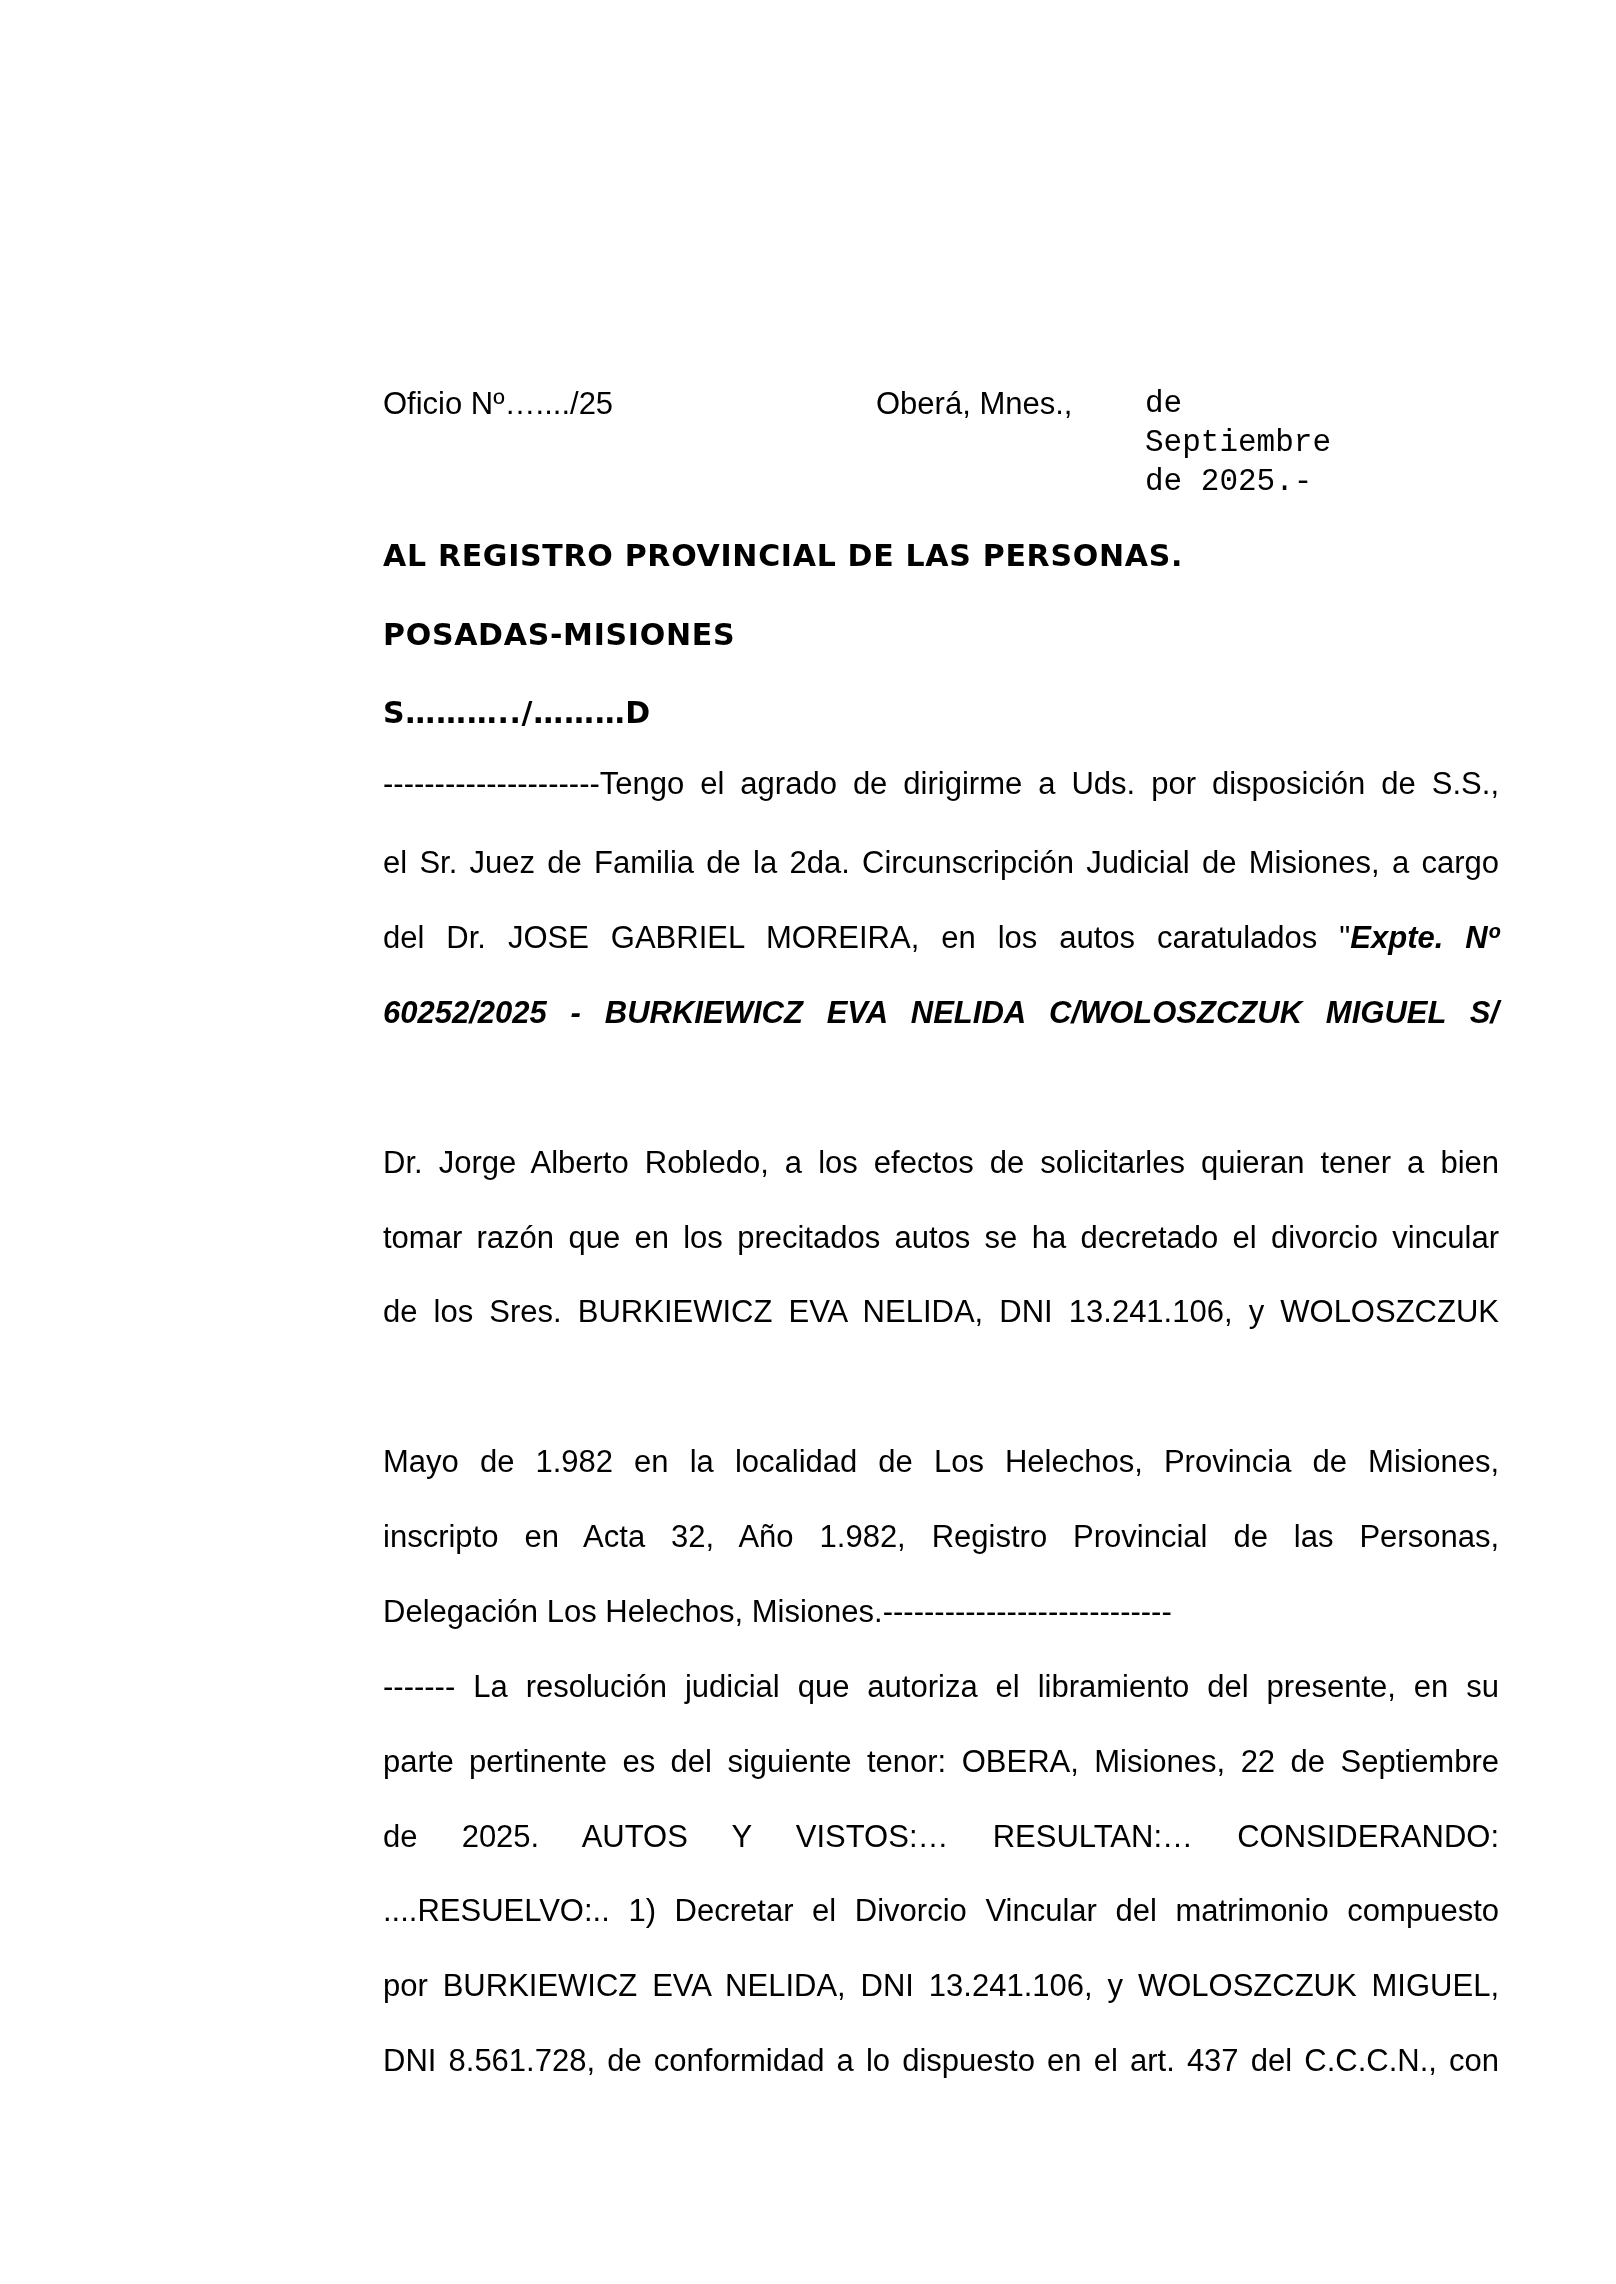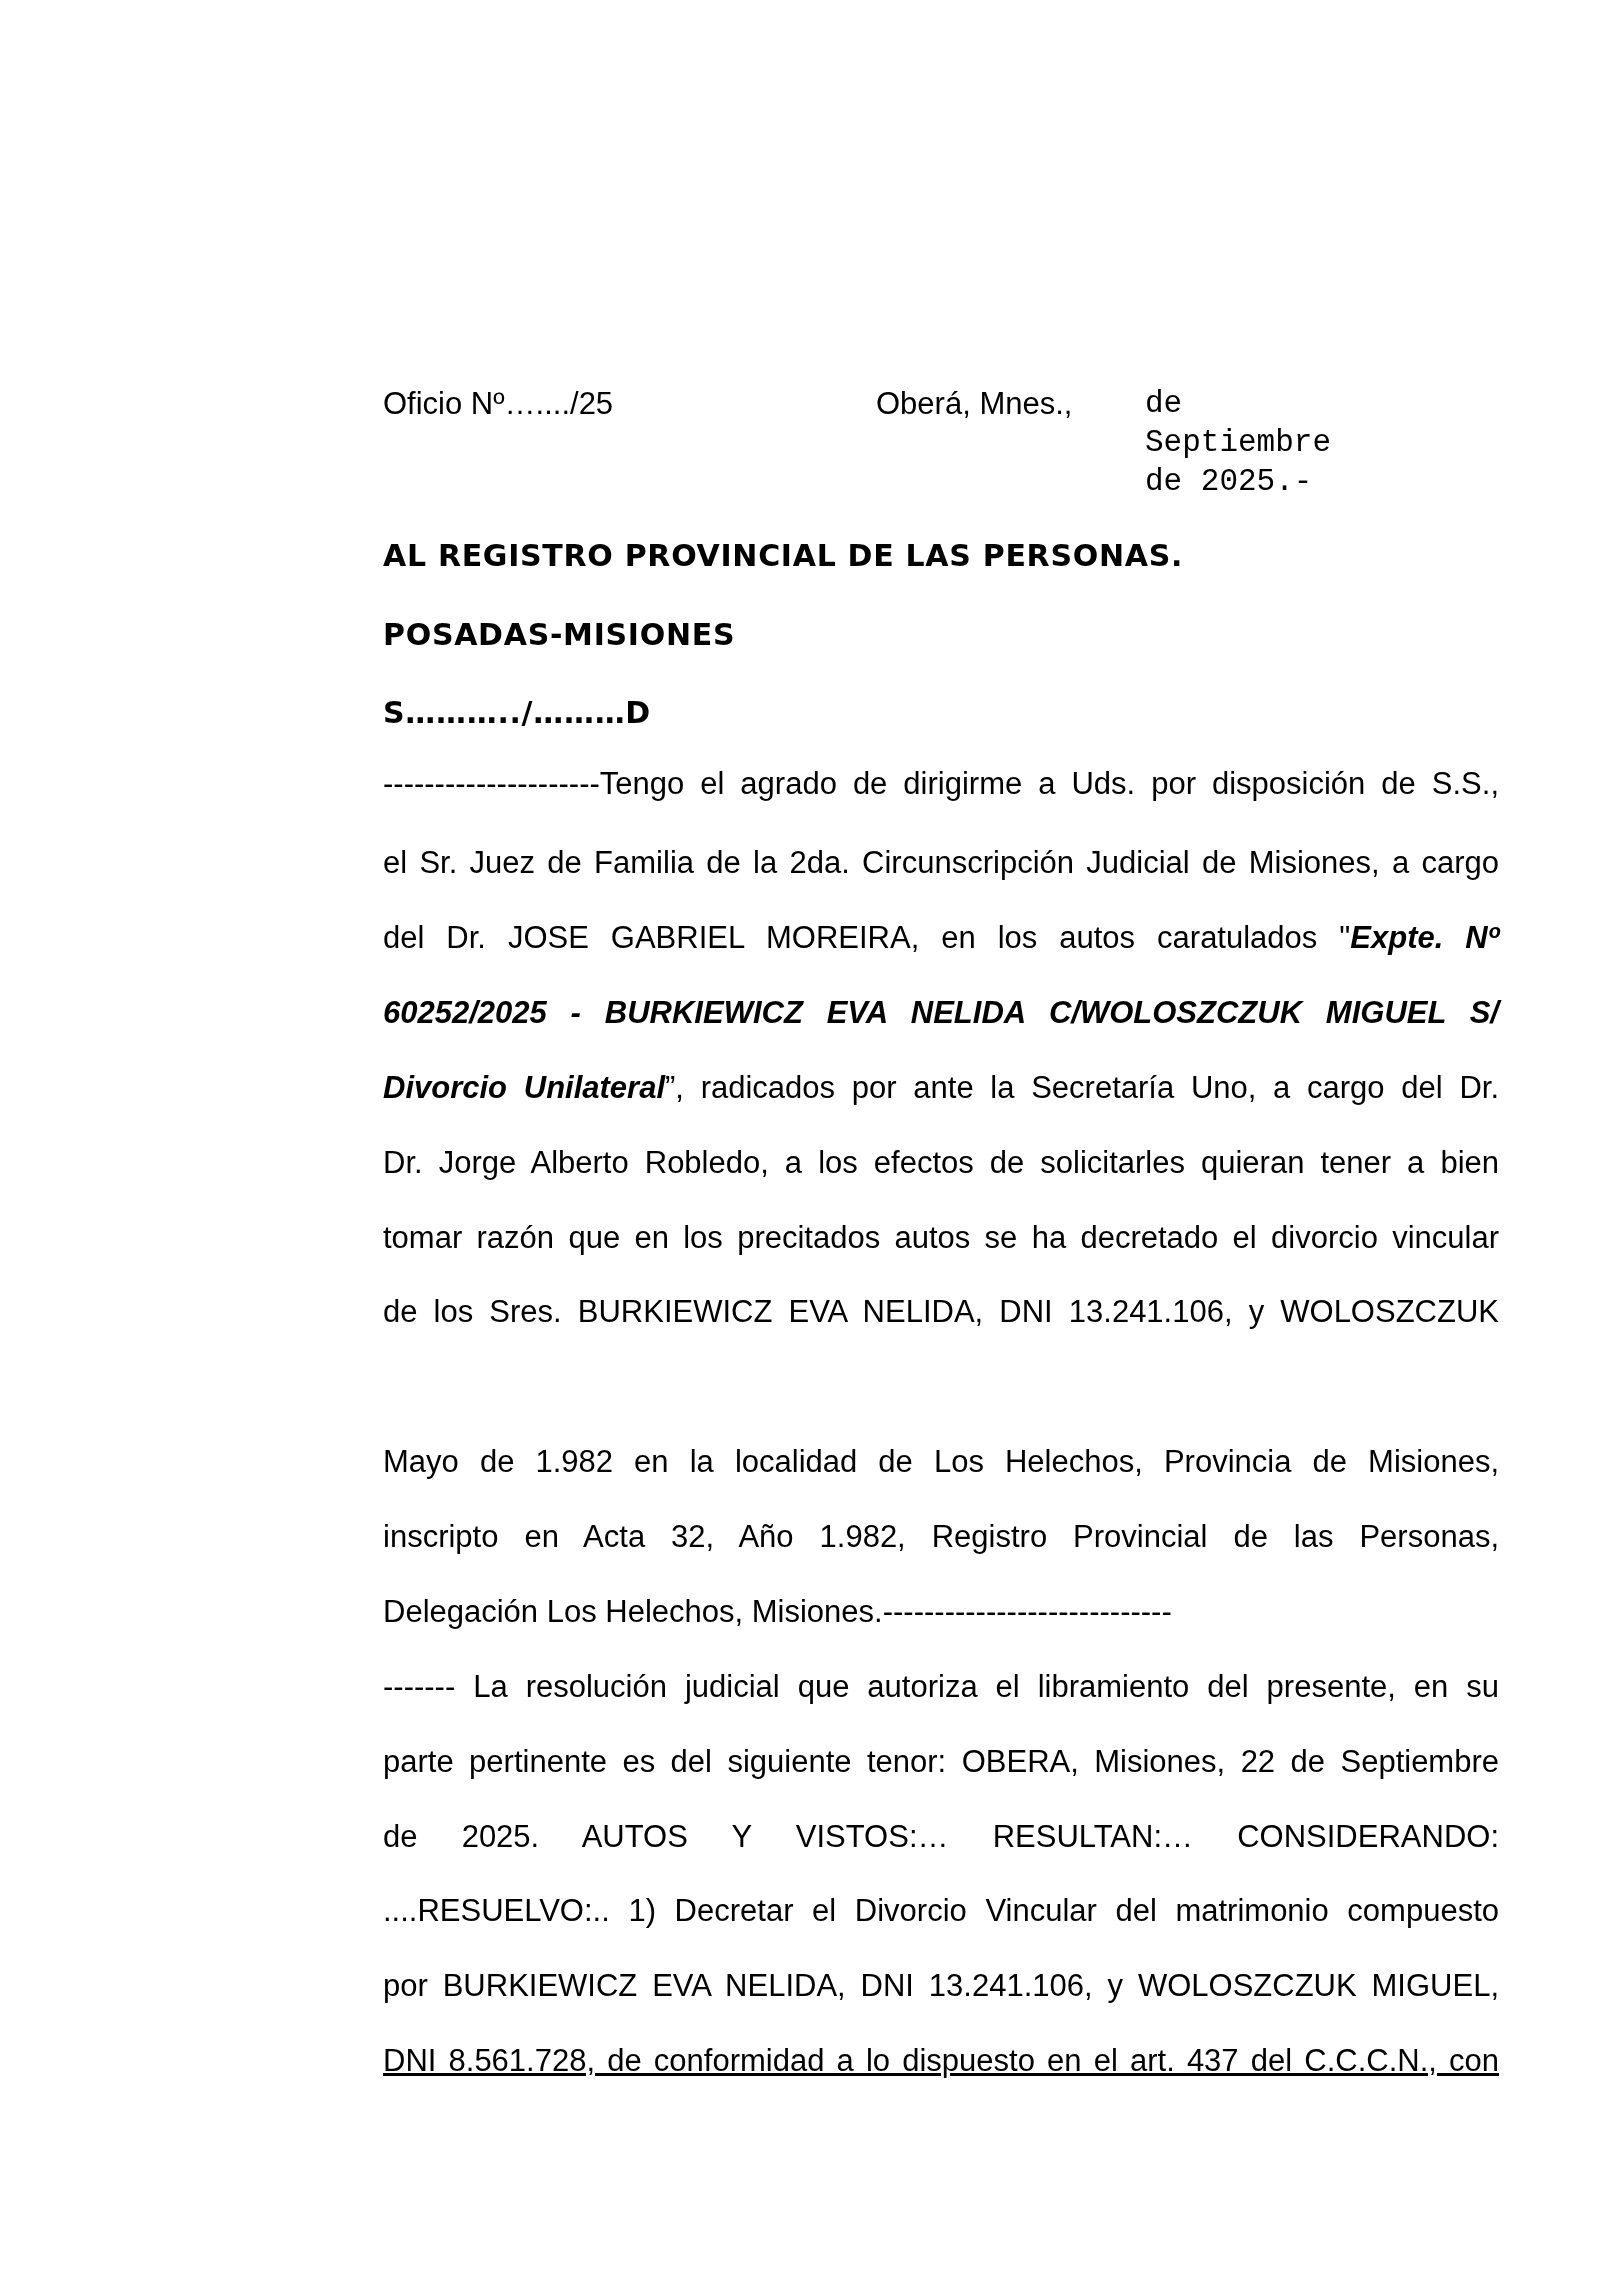--- a/index.html
+++ b/index.html
@@ -31,28 +31,27 @@
   <div class="head-right">de Septiembre de 2025.-</div>
 
   <div class="addr" style="top:536px;">AL REGISTRO PROVINCIAL DE LAS PERSONAS.</div>
   <div class="addr" style="top:615px;">POSADAS-MISIONES</div>
   <div class="addr" style="top:693px;">S………../………D</div>
 
   <div class="line just" style="top:764px;">---------------------Tengo el agrado de dirigirme a Uds. por disposición de S.S.,</div>
   <div class="line just" style="top:843px;">el Sr. Juez de Familia de la 2da. Circunscripción Judicial de Misiones, a cargo</div>
   <div class="line just" style="top:918px;"><span>del Dr. JOSE GABRIEL MOREIRA, en los autos caratulados "</span><span class="bi">Expte. Nº</span></div>
   <div class="line just bi" style="top:993px;">60252/2025 - BURKIEWICZ EVA NELIDA C/WOLOSZCZUK MIGUEL S/</div>
-  <div class="line just" style="top:1068px;"><span class="bi">Divorcio Unilateral</span><span>”, radicados por ante la Secretaría Uno, a cargo del  Dr.</span></div>
   <div class="line just" style="top:1143px;">Dr. Jorge Alberto Robledo, a los efectos de solicitarles quieran tener a bien</div>
   <div class="line just" style="top:1218px;">tomar razón que en los precitados autos se ha decretado el divorcio vincular</div>
   <div class="line just" style="top:1292px;">de los Sres. BURKIEWICZ EVA NELIDA, DNI 13.241.106, y WOLOSZCZUK</div>
   <div class="line just" style="top:1442px;">Mayo  de 1.982 en la localidad de Los Helechos, Provincia de Misiones,</div>
   <div class="line just" style="top:1517px;">inscripto en Acta 32, Año 1.982, Registro Provincial de las Personas,</div>
   <div class="line" style="top:1592px;">Delegación Los Helechos, Misiones.----------------------------</div>
   <div class="line just" style="top:1667px;">------- La resolución judicial que autoriza el libramiento del presente, en su</div>
   <div class="line just" style="top:1742px;">parte pertinente es del siguiente tenor: OBERA, Misiones, 22 de Septiembre</div>
   <div class="line just" style="top:1817px;">de 2025. AUTOS Y VISTOS:… RESULTAN:… CONSIDERANDO:</div>
   <div class="line just" style="top:1891px;">....RESUELVO:.. 1) Decretar el Divorcio Vincular del matrimonio compuesto</div>
   <div class="line just" style="top:1966px;">por BURKIEWICZ EVA NELIDA, DNI 13.241.106, y WOLOSZCZUK MIGUEL,</div>
-  <div class="line just" style="top:2041px;text-decoration:underline;">DNI 8.561.728, de conformidad a lo dispuesto en el art. 437 del C.C.C.N., con</div>
+  <div class="line just" style="top:2041px;">DNI 8.561.728, de conformidad a lo dispuesto en el art. 437 del C.C.C.N., con</div>
 
 </div>
 
 
 </body></html>

